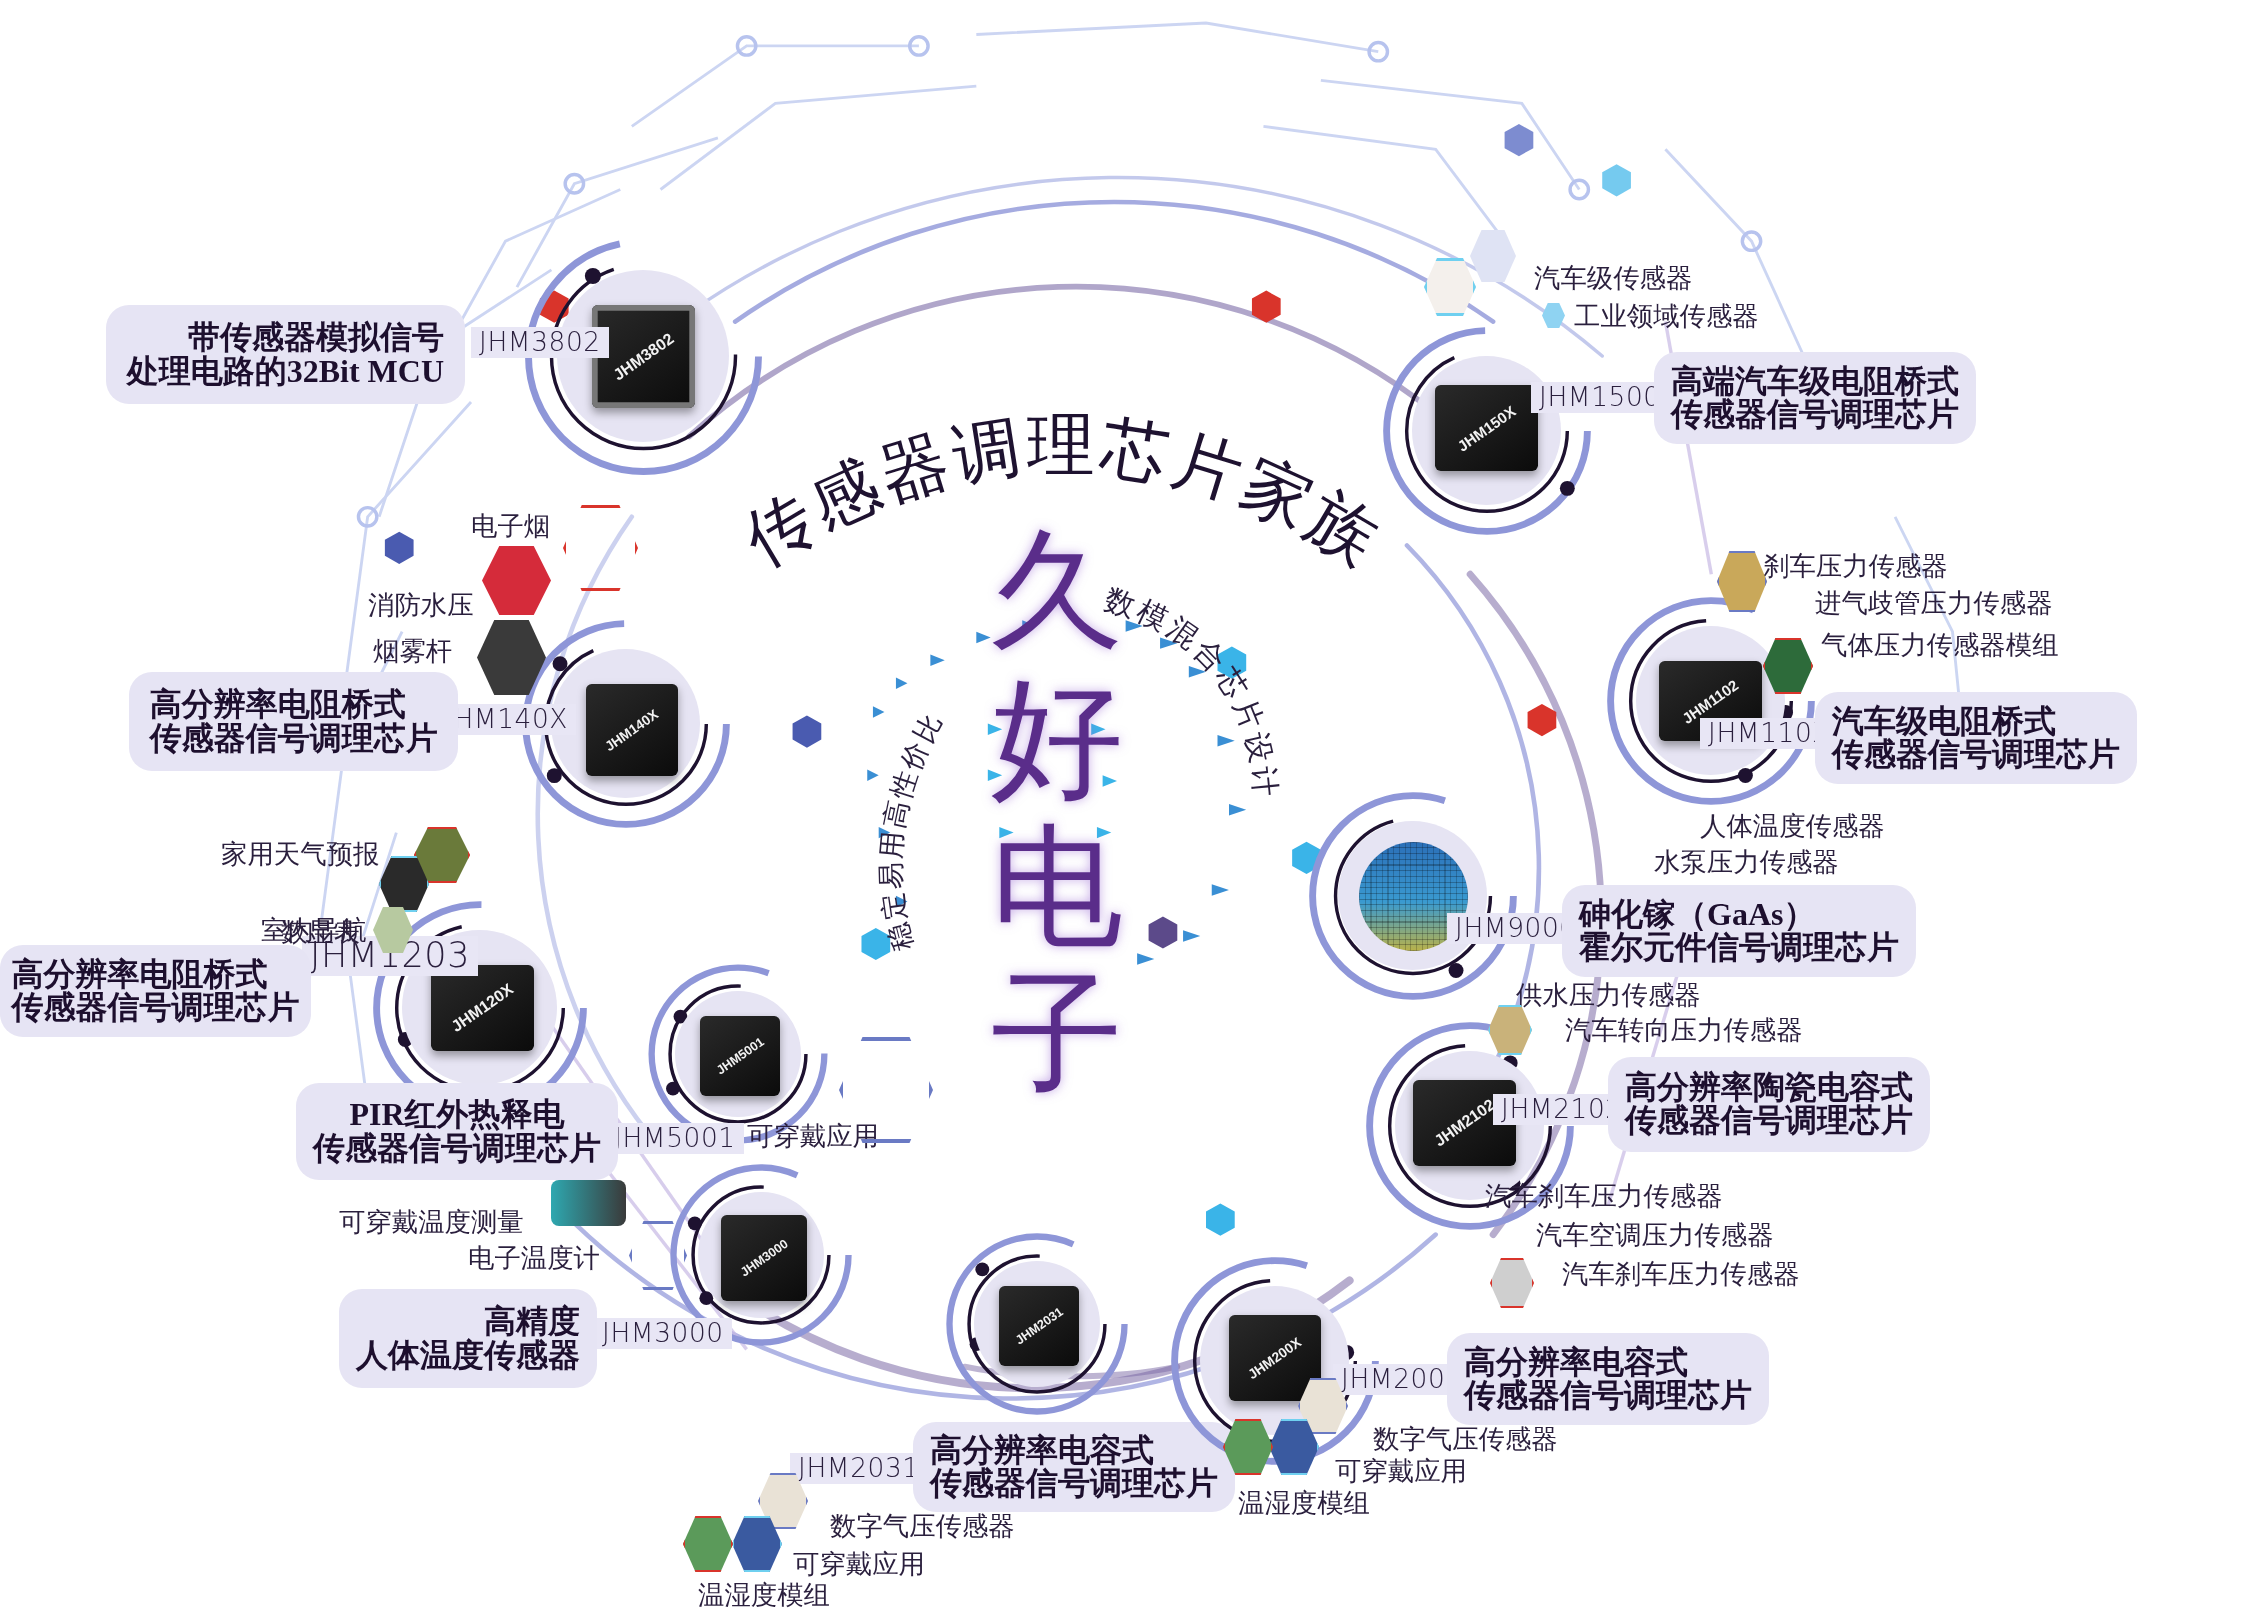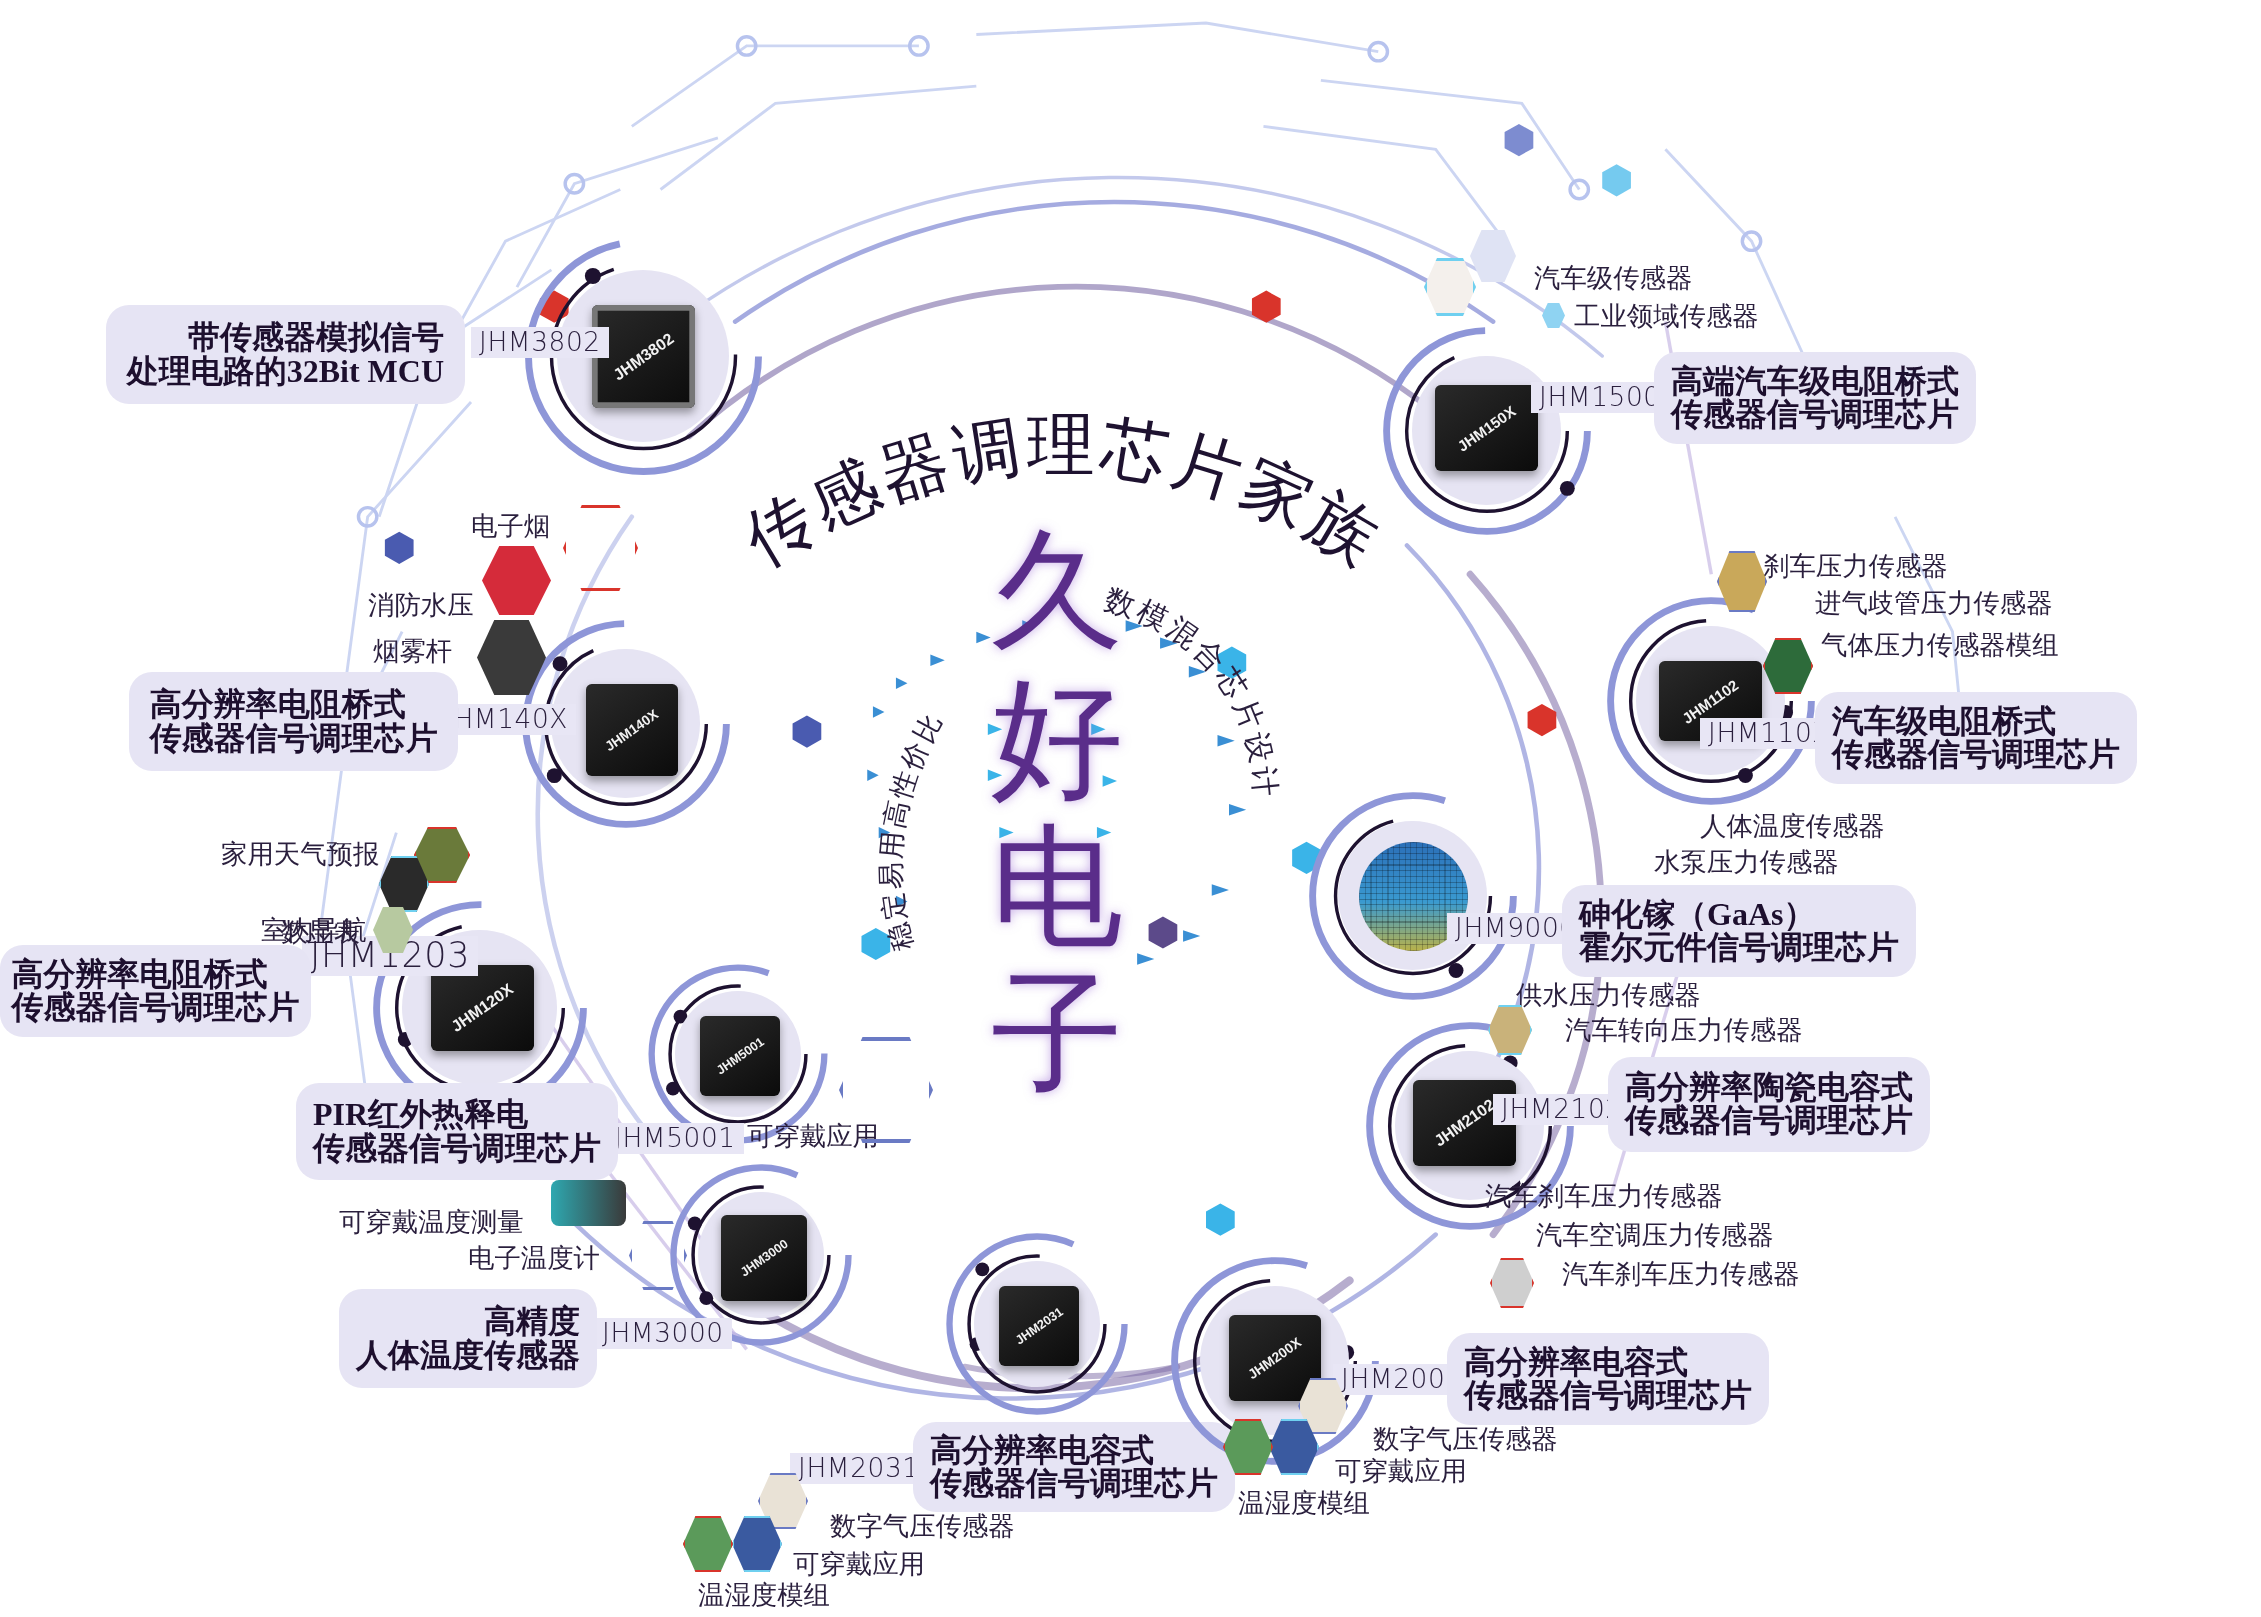--- a/index.html
+++ b/index.html
@@ -284,21 +284,21 @@
     <circle cx="165" cy="165" r="118" fill="none" stroke="#1e1230" stroke-width="6" stroke-dasharray="560 180"></circle>
     <circle cx="65" cy="100" r="12" fill="#1e1230"></circle>
       <circle cx="52" cy="225" r="12" fill="#1e1230"></circle>
   </svg>
   <div class="chip-disc" style="left:32px;top:32px;width:126px;height:126px;"></div>
   <div class="chip" style="left:57px;top:57px;width:80px;height:80px;font-size:12.6px;">
       <span>JHM5001</span>
     </div>
 </div>
 <div class="code" style="left:606px;top:1123px;font-size:26.4px;">JHM5001</div>
-<div class="desc" style="left:296px;top:1083px;font-size:32px;padding:15px 17px;text-align:left;">
+<div class="desc" style="left:296px;top:1083px;font-size:32px;padding:15px 17px;text-align:center;">
   <span class="l">PIR红外热释电</span>
     <span class="l">传感器信号调理芯片</span>
 </div>
 <div class="app" style="left:747px;top:1123px;">可穿戴应用</div>
 <div class="hex" style="left:839px;top:1037px;width:86px;height:98px;border:4px solid #6a7ac4;clip-path:polygon(25% 0,75% 0,100% 50%,75% 100%,25% 100%,0 50%);"></div>
 
 <div class="node" style="left:1361px;top:1017px;width:218px;height:218px;">
   <svg style="position:absolute;left:0;top:0;" width="218" height="218" viewBox="0 0 380 380">
     <circle cx="190" cy="190" r="175" fill="none" stroke="#8e96d8" stroke-width="12" stroke-dasharray="880 220"></circle>
     <circle cx="190" cy="190" r="140" fill="none" stroke="#1e1230" stroke-width="6" stroke-dasharray="650 230"></circle>

